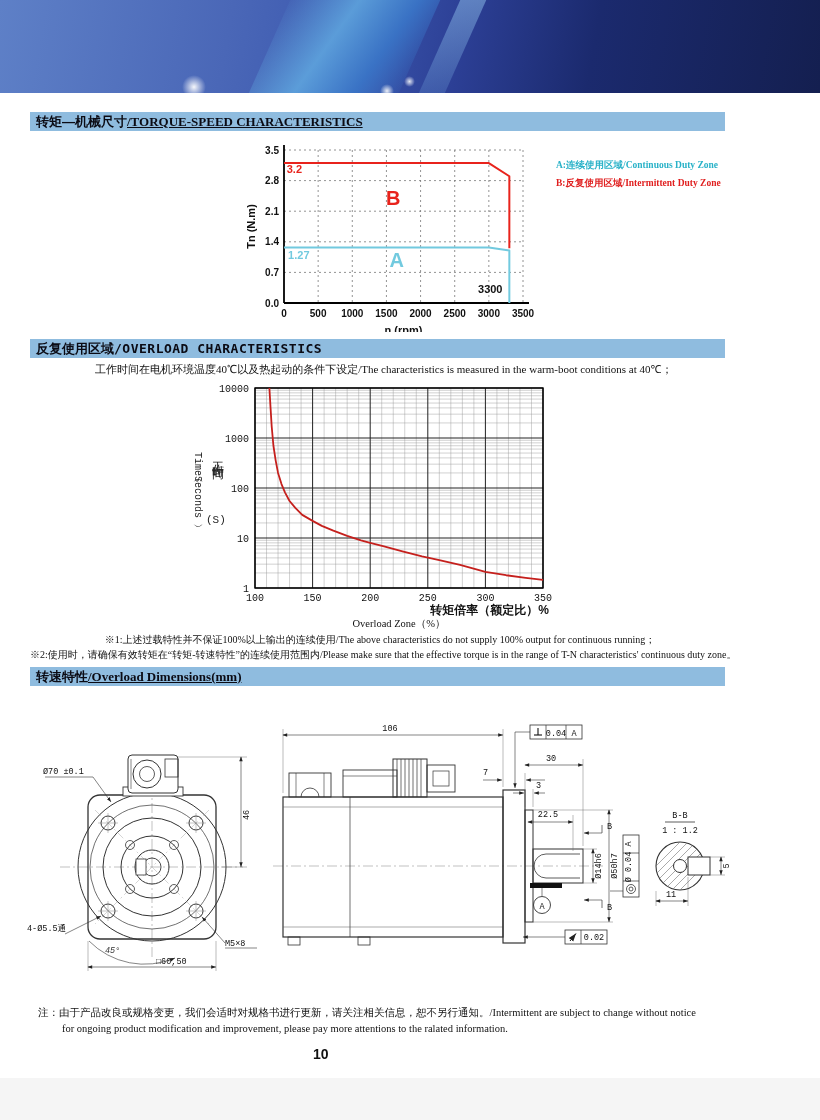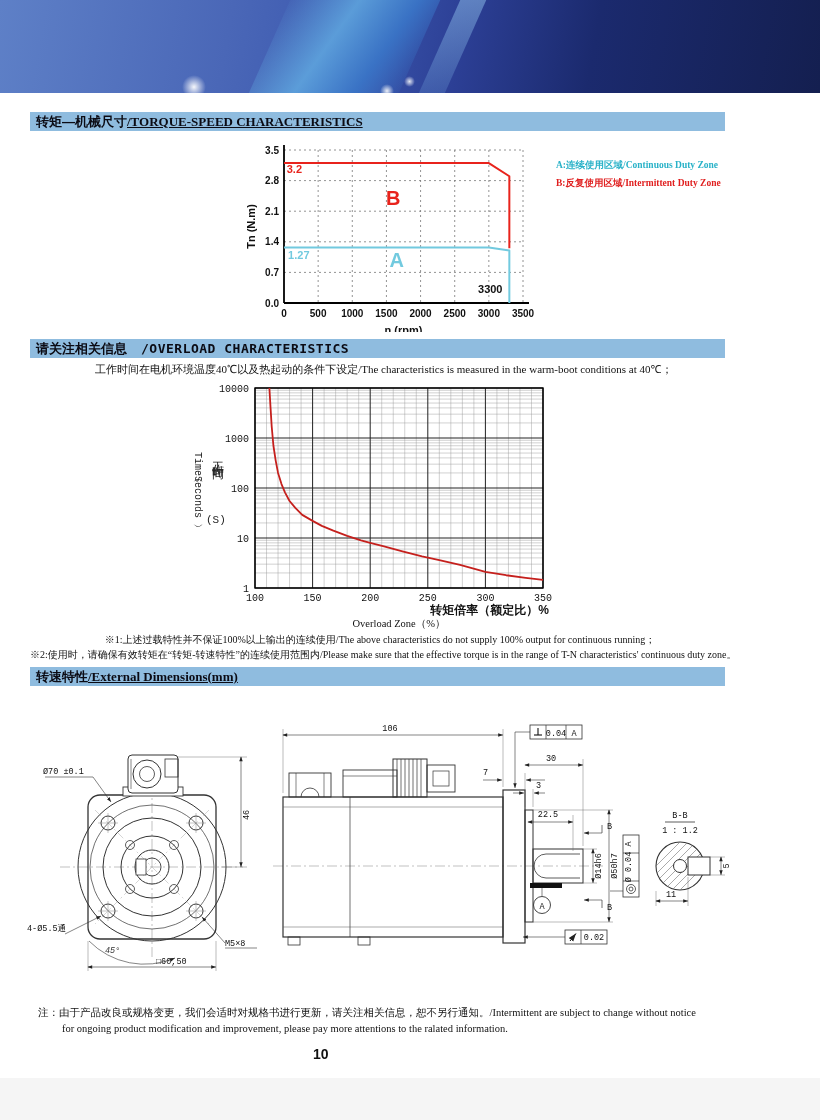--- a/index.html
+++ b/index.html
@@ -14,21 +14,21 @@
     background:linear-gradient(180deg,rgba(150,200,240,.55),rgba(90,150,215,.15));}
   .banner .g{position:absolute;border-radius:50%;}
   .banner .g1{left:182px;top:75px;width:24px;height:24px;background:radial-gradient(circle,rgba(255,255,255,.95),rgba(255,255,255,0) 70%);}
   .banner .g2{left:380px;top:84px;width:14px;height:14px;background:radial-gradient(circle,rgba(255,255,255,.9),rgba(255,255,255,0) 70%);}
   .banner .g3{left:404px;top:76px;width:11px;height:11px;background:radial-gradient(circle,rgba(255,255,255,.85),rgba(255,255,255,0) 70%);}
   
   .section-bar{left:30px;width:695px;height:19px;background:#8fbcdf;color:#0b0b14;
     font-size:13px;font-weight:700;line-height:19px;padding-left:6px;box-sizing:border-box;white-space:nowrap;}
   .sb-cn{font-family:"Liberation Sans",sans-serif;}
   .sb-serif{font-family:"Liberation Serif",serif;text-decoration:underline;}
-  .sb-mono{font-family:"DejaVu Sans Mono",monospace;letter-spacing:.5px;margin-left:14px;}
+  .sb-mono{font-family:"DejaVu Sans Mono",monospace;letter-spacing:.5px;}
   
   .ts-tick{font:700 10px "Liberation Sans",sans-serif;fill:#111;}
   .ts-axis{font:700 11px "Liberation Sans",sans-serif;fill:#111;}
   .ol-tick{font:10px "Liberation Mono",monospace;fill:#111;}
   .legend-line{font:700 9.5px "Liberation Serif",serif;white-space:nowrap;}
   .subtitle{font:11px "Liberation Serif",serif;color:#111;white-space:nowrap;}
   .note-line{left:30px;width:700px;text-align:center;font:10px "Liberation Serif",serif;color:#111;white-space:nowrap;}
   .ol-xlab-cn{left:249px;width:300px;text-align:right;font:700 12px "Liberation Sans",sans-serif;color:#111;}
   .ol-xlab-en{left:249px;width:300px;text-align:center;font:10.5px "Liberation Serif",serif;color:#111;}
   .vert-en{writing-mode:vertical-rl;font:10px "Liberation Mono",monospace;color:#222;}
@@ -97,21 +97,21 @@
     <text x="171.67142857142858" y="127.15428571428572" fill="#72cadf" font-size="20" font-weight="700" text-anchor="middle" font-family="&quot;Liberation Sans&quot;,sans-serif">A</text>
     <text x="277.51428571428573" y="153.38285714285715" fill="#111" font-size="11" font-weight="700" text-anchor="end" font-family="&quot;Liberation Sans&quot;,sans-serif">3300</text>
     <text x="178.5" y="194" text-anchor="middle" class="ts-axis">n (rpm)</text>
     <text x="30" y="86.5" transform="rotate(-90 30 86.5)" text-anchor="middle" class="ts-axis">Tn (N.m)</text>
   </svg>
 
 <div class="abs legend-line" style="left: 556px; top: 159px; color: rgb(41, 178, 200);">A:连续使用区域/Continuous Duty Zone</div>
 <div class="abs legend-line" style="left: 556px; top: 177px; color: rgb(224, 31, 31);">B:反复使用区域/Intermittent Duty Zone</div>
 
 <div class="abs section-bar" style="top: 339px; background: rgb(143, 188, 223);">
-  <span class="sb-cn">请关注相关信息</span><span class="sb-mono">/OVERLOAD CHARACTERISTICS</span>
+  <span class="sb-cn">反复使用区域</span><span class="sb-mono">/OVERLOAD CHARACTERISTICS</span>
 </div>
 
 <div class="abs subtitle" style="left:95px;top:361px">工作时间在电机环境温度40℃以及热起动的条件下设定/The characteristics is measured in the warm-boot conditions at 40℃；</div>
 
 <svg id="ol-chart" class="abs" style="left:185px;top:380px" width="400" height="250">
     <line x1="81.52" y1="8" x2="81.52" y2="208" stroke="#999" stroke-width="0.45"></line>
     <line x1="93.03999999999999" y1="8" x2="93.03999999999999" y2="208" stroke="#999" stroke-width="0.45"></line>
     <line x1="104.56" y1="8" x2="104.56" y2="208" stroke="#999" stroke-width="0.45"></line>
     <line x1="116.08" y1="8" x2="116.08" y2="208" stroke="#999" stroke-width="0.45"></line>
     <line x1="139.12" y1="8" x2="139.12" y2="208" stroke="#999" stroke-width="0.45"></line>
@@ -191,21 +191,21 @@
 <div class="abs vert-en" style="left:190px;top:452px">Time（Seconds）</div>
 <div class="abs vert-cjk" style="left:209px;top:452px">工作时间</div>
 <div class="abs" style="left:206px;top:514px;font:11px 'Liberation Mono',monospace;color:#222">(S)</div>
 <div class="abs ol-xlab-cn" style="top:602px">转矩倍率（额定比）%</div>
 <div class="abs ol-xlab-en" style="top:617px">Overload Zone（%）</div>
 
 <div class="abs note-line" style="top:633px">※1:上述过载特性并不保证100%以上输出的连续使用/The above characteristics do not supply 100% output for continuous running；</div>
 <div class="abs note-line" style="top:648px">※2:使用时，请确保有效转矩在“转矩-转速特性”的连续使用范围内/Please make sure that the effective torque is in the range of T-N characteristics' continuous duty zone。</div>
 
 <div class="abs section-bar" style="top: 667px; background: rgb(143, 188, 223);">
-  <span class="sb-cn">转速特性</span><span class="sb-serif">/External Dimensions(mm)</span>
+  <span class="sb-cn">转速特性</span><span class="sb-serif">/Overload Dimensions(mm)</span>
 </div>
 
 <svg class="abs" style="left:25px;top:695px" width="770" height="300" viewBox="0 0 770 300">
   <defs>
     <marker id="ar" orient="auto" markerWidth="9" markerHeight="7" refX="8" refY="3.5">
       <path d="M0,0.6 L8,3.5 L0,6.4 z" fill="#222"></path>
     </marker>
     <marker id="arS" orient="auto" markerWidth="9" markerHeight="7" refX="1" refY="3.5">
       <path d="M8,0.6 L0,3.5 L8,6.4 z" fill="#222"></path>
     </marker>

